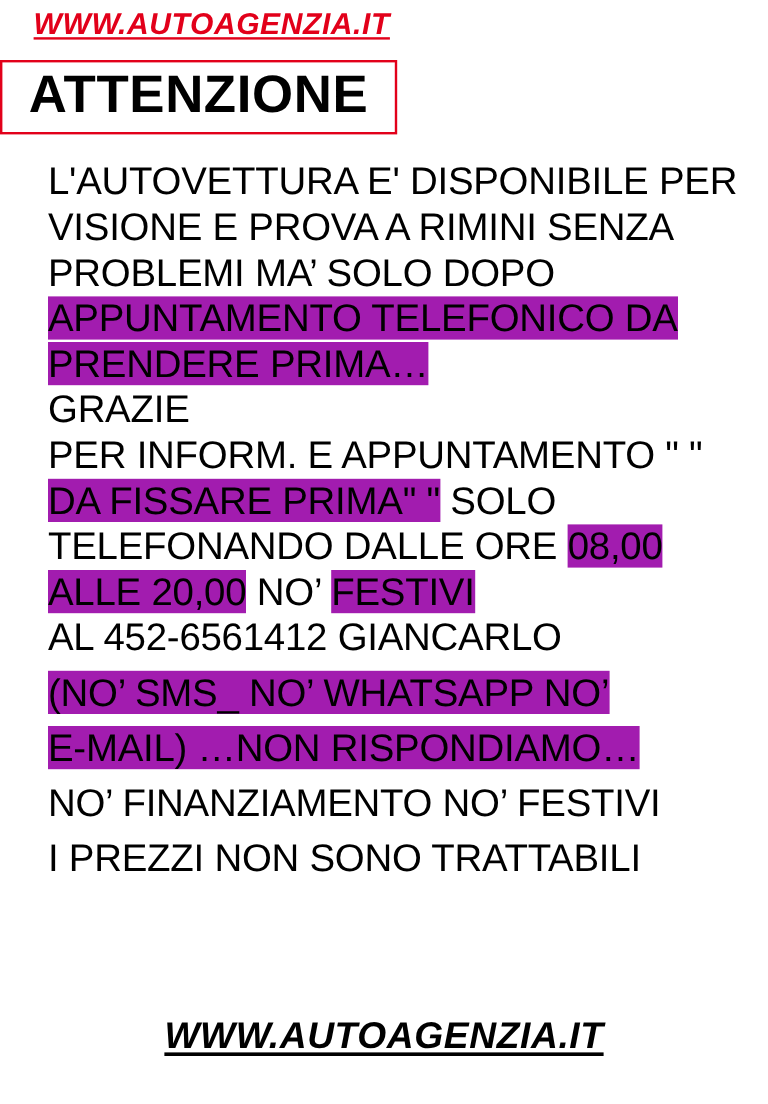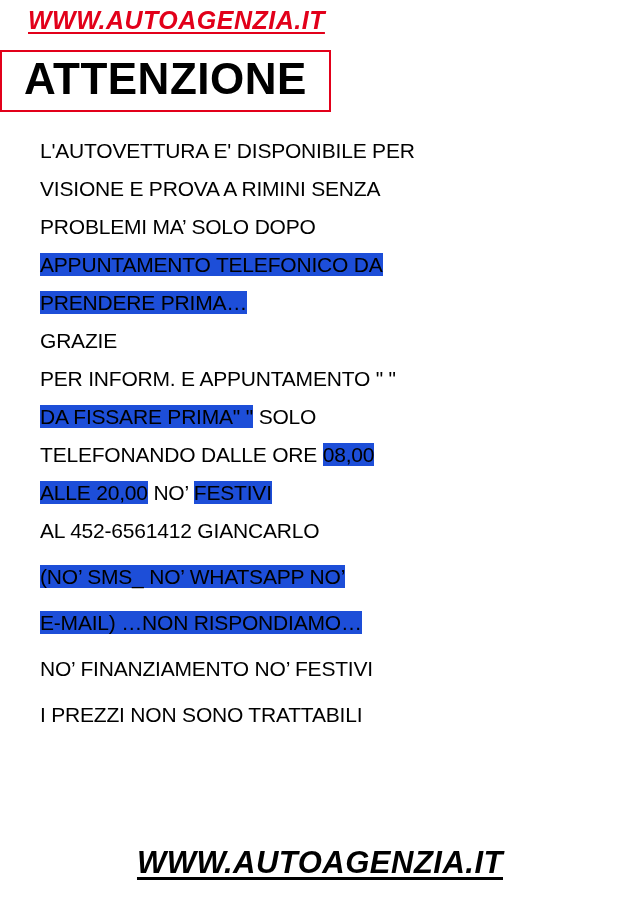--- a/index.html
+++ b/index.html
@@ -54,33 +54,33 @@
     line-height: 1.05;
     white-space: nowrap;
   }
   .body-block {
     position: absolute;
     top: 132px;
     left: 40px;
     width: 576px;
   }
   .ln {
-    font-size: 21px;
+    font-size: 32px;
     line-height: 38px;
     white-space: nowrap;
     letter-spacing: -0.2px;
   }
   .ln.sp {
     margin-top: 8px;
   }
   .b {
     font-weight: normal;
   }
   .hl {
-    background: #1d4ed8;
+    background: #a21caf;
     box-decoration-break: clone;
     -webkit-box-decoration-break: clone;
   }
   .bottom-url {
     position: absolute;
     top: 845px;
     left: 0;
     width: 640px;
     text-align: center;
     font-size: 31px;

